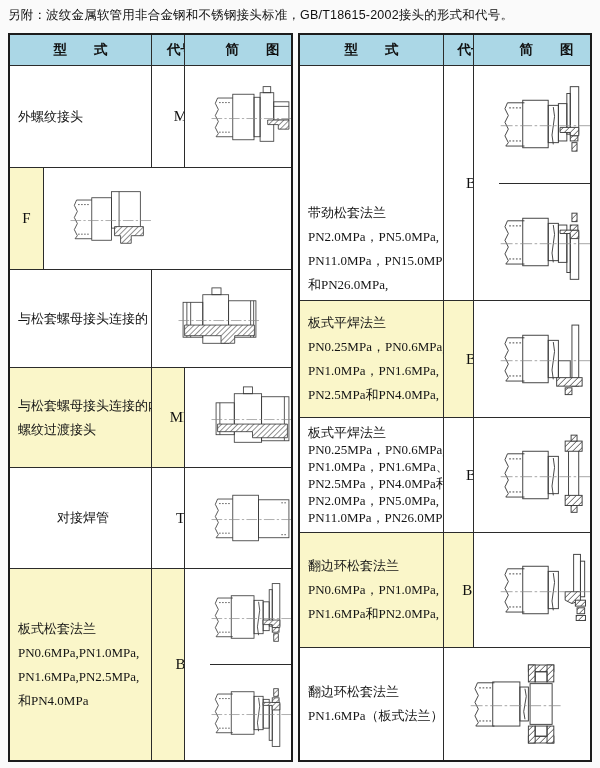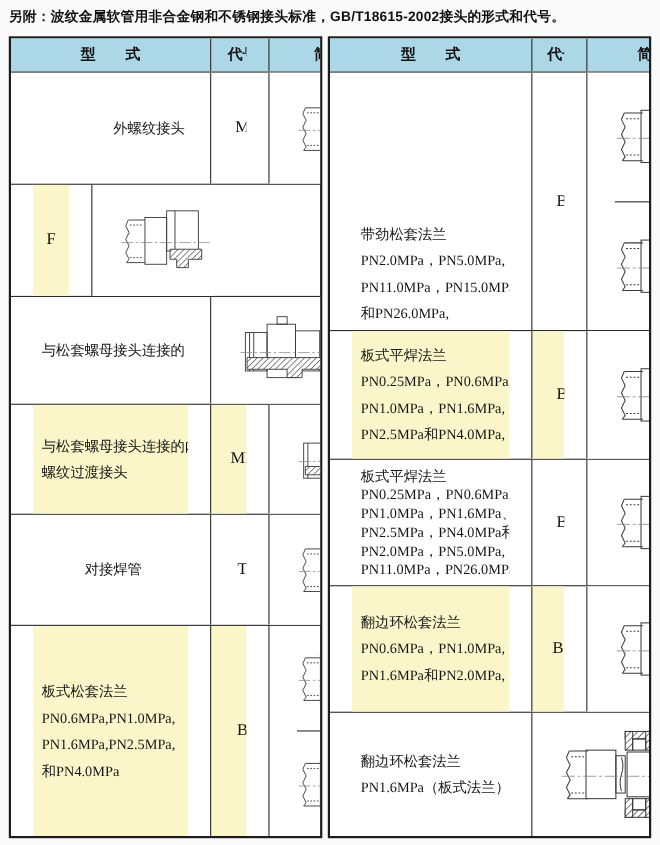--- a/index.html
+++ b/index.html
@@ -2,30 +2,30 @@
 <html><head>
 <meta charset="utf-8">
 <style>
   html,body{margin:0;padding:0;}
   body{
     width:600px;height:768px;background:#fafafa;position:relative;overflow:hidden;
     font-family:"Liberation Sans",sans-serif;
     --hdr:#abd7e6; --hl:#faf6c9; --bd:#2b2b2b;
   }
   .title{
-    position:absolute;left:8px;top:7px;font-size:12.5px;font-weight:bold;color:#101010;
+    position:absolute;left:8px;top:7px;font-size:12.5px;font-weight:normal;color:#101010;
     letter-spacing:0.2px;white-space:nowrap;
   }
   .tbl{
     position:absolute;border:2px solid #1c1c1c;background:#fff;box-sizing:border-box;
   }
   .tr{display:flex;box-sizing:border-box;overflow:hidden;}
   .tr + .tr{border-top:1px solid var(--bd);}
   .head{background:var(--hdr);}
-  .td{box-sizing:border-box;overflow:hidden;flex:none;height:100%;margin-left:20px;}
+  .td{box-sizing:border-box;overflow:hidden;flex:none;height:100%;}
   .td + .td{border-left:1px solid var(--bd);padding-left:25px;}
   .hcell{
     display:flex;align-items:center;justify-content:center;
     font-family:"Liberation Serif","DejaVu Serif",serif;
     font-size:13.5px;font-weight:bold;color:#111;white-space:pre;
   }
   .type{
     display:flex;flex-direction:column;justify-content:center;
     padding:3px 3px 3px 8px;
     font-family:"Liberation Serif","DejaVu Serif",serif;
@@ -57,21 +57,21 @@
 
 <div class="title">另附：波纹金属软管用非合金钢和不锈钢接头标准，GB/T18615-2002接头的形式和代号。</div>
 <div id="doc">
     <div class="tbl" style="left: 8px; top: 33px; width: 285px;">
       <div class="tr head" style="height: 30px;">
         <div class="td hcell" style="width: 141px;">型　　式</div>
         <div class="td hcell" style="width: 33px;">代号</div>
         <div class="td hcell" style="width: 111px;">简　　图</div>
       </div>
       <div class="tr" style="height: 102px;">
-        <div class="td type" style="width: 141px; line-height: 24px; text-align: right;">
+        <div class="td type" style="width: 141px; line-height: 24px;">
           <div class="tline">外螺纹接头</div>
         </div>
         <div class="td code" style="width: 33px;">M</div>
         <div class="td diag" style="width: 111px;">
           <div class="dhalf">
             <svg viewBox="0 0 112 96" width="103" height="92" preserveAspectRatio="xMidYMid meet">
               <g stroke="#3a3a3a" stroke-width="1.1" fill="none" stroke-linejoin="miter">
                 <path d="M10 23 L7 30 L11 38 L7 46 L11 54 L7 62 L11 70 L8 74"></path>
                 <line x1="10" y1="23" x2="30" y2="23"></line>
                 <line x1="8" y1="74" x2="30" y2="74"></line>

